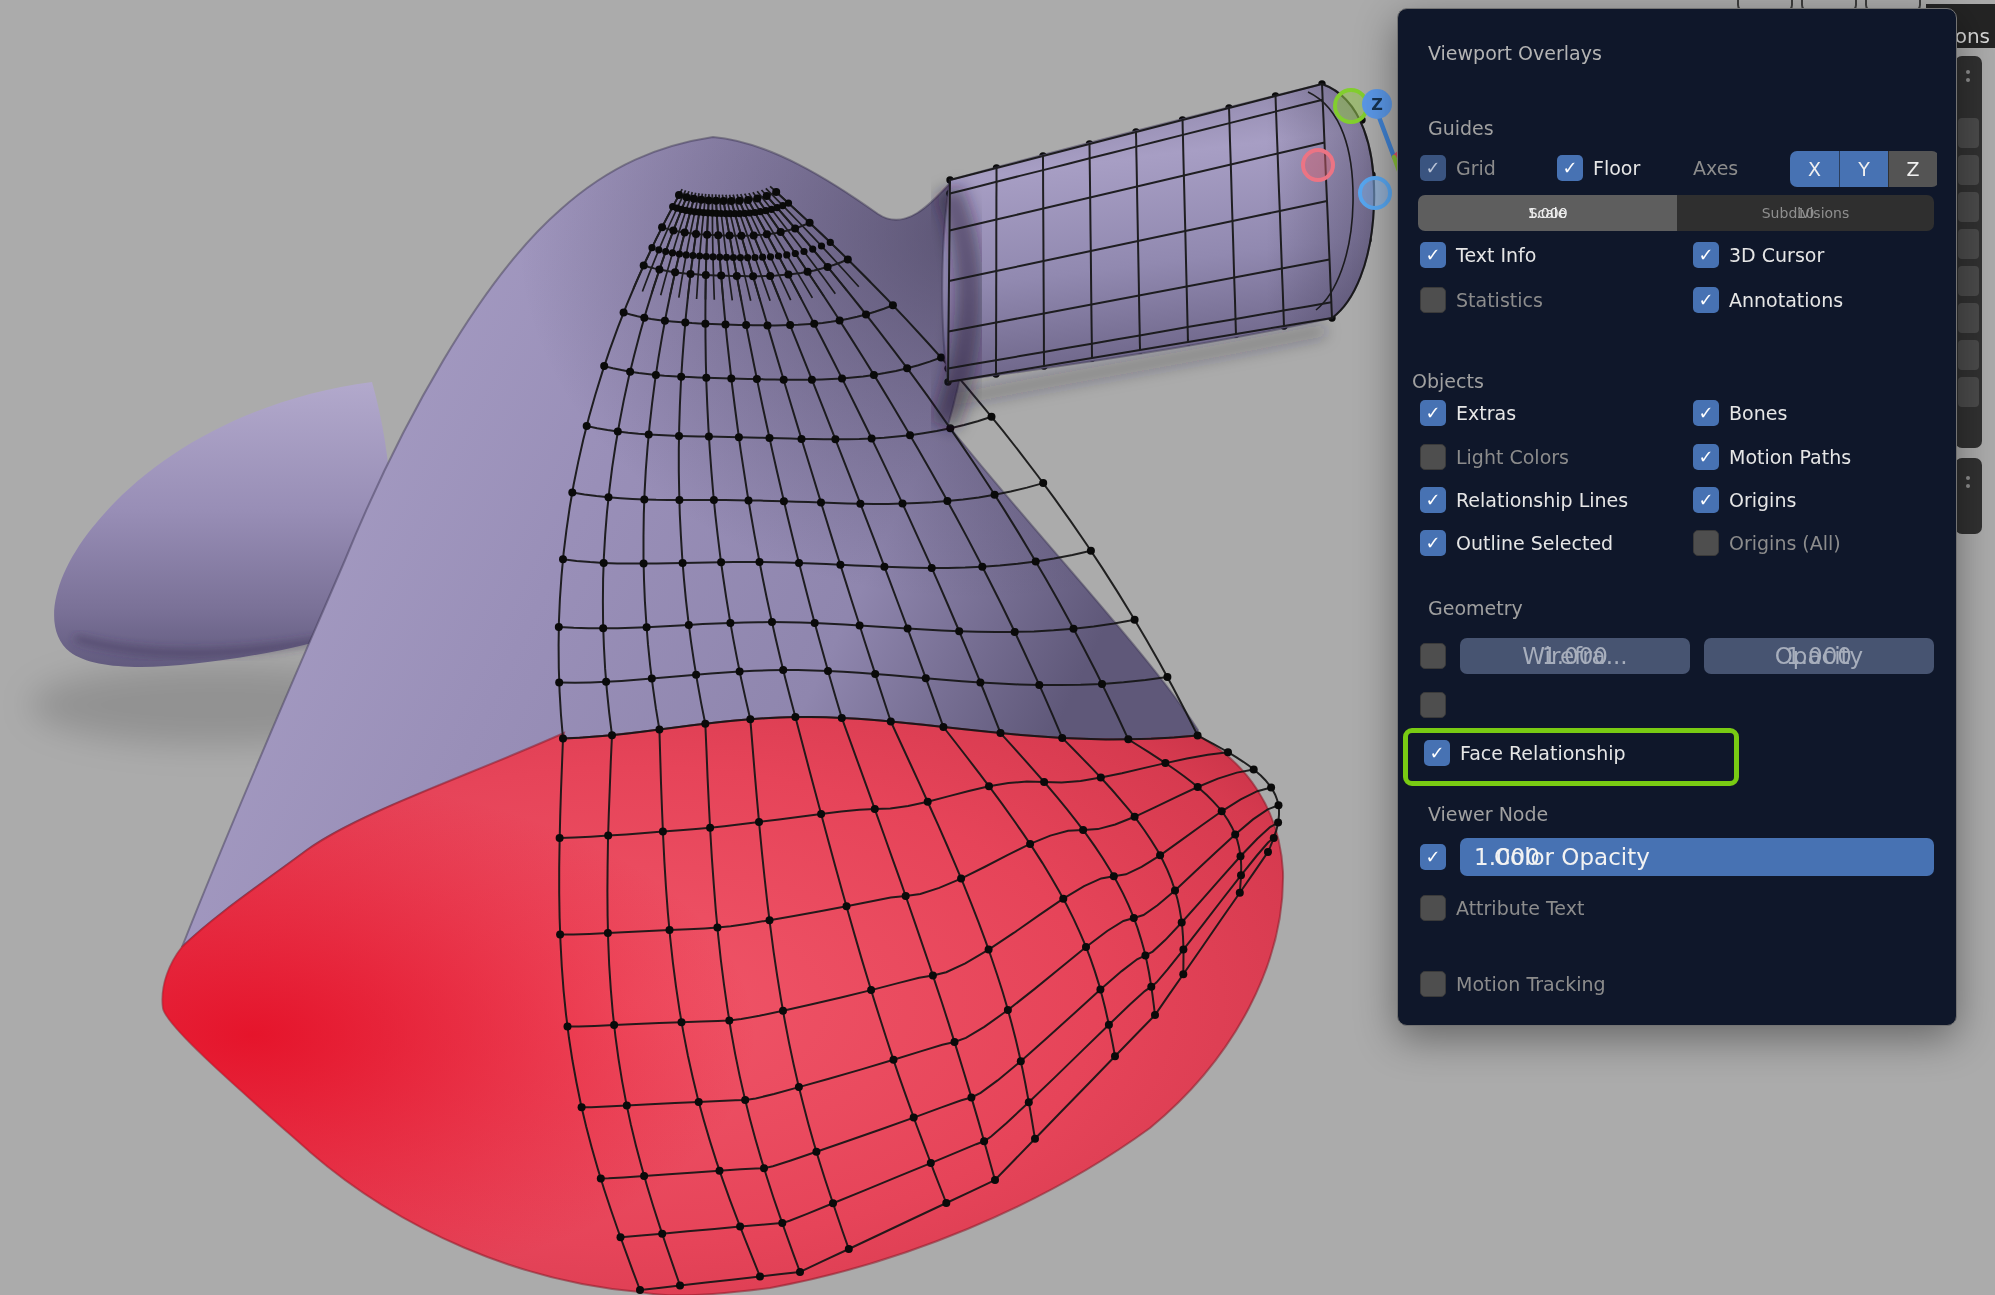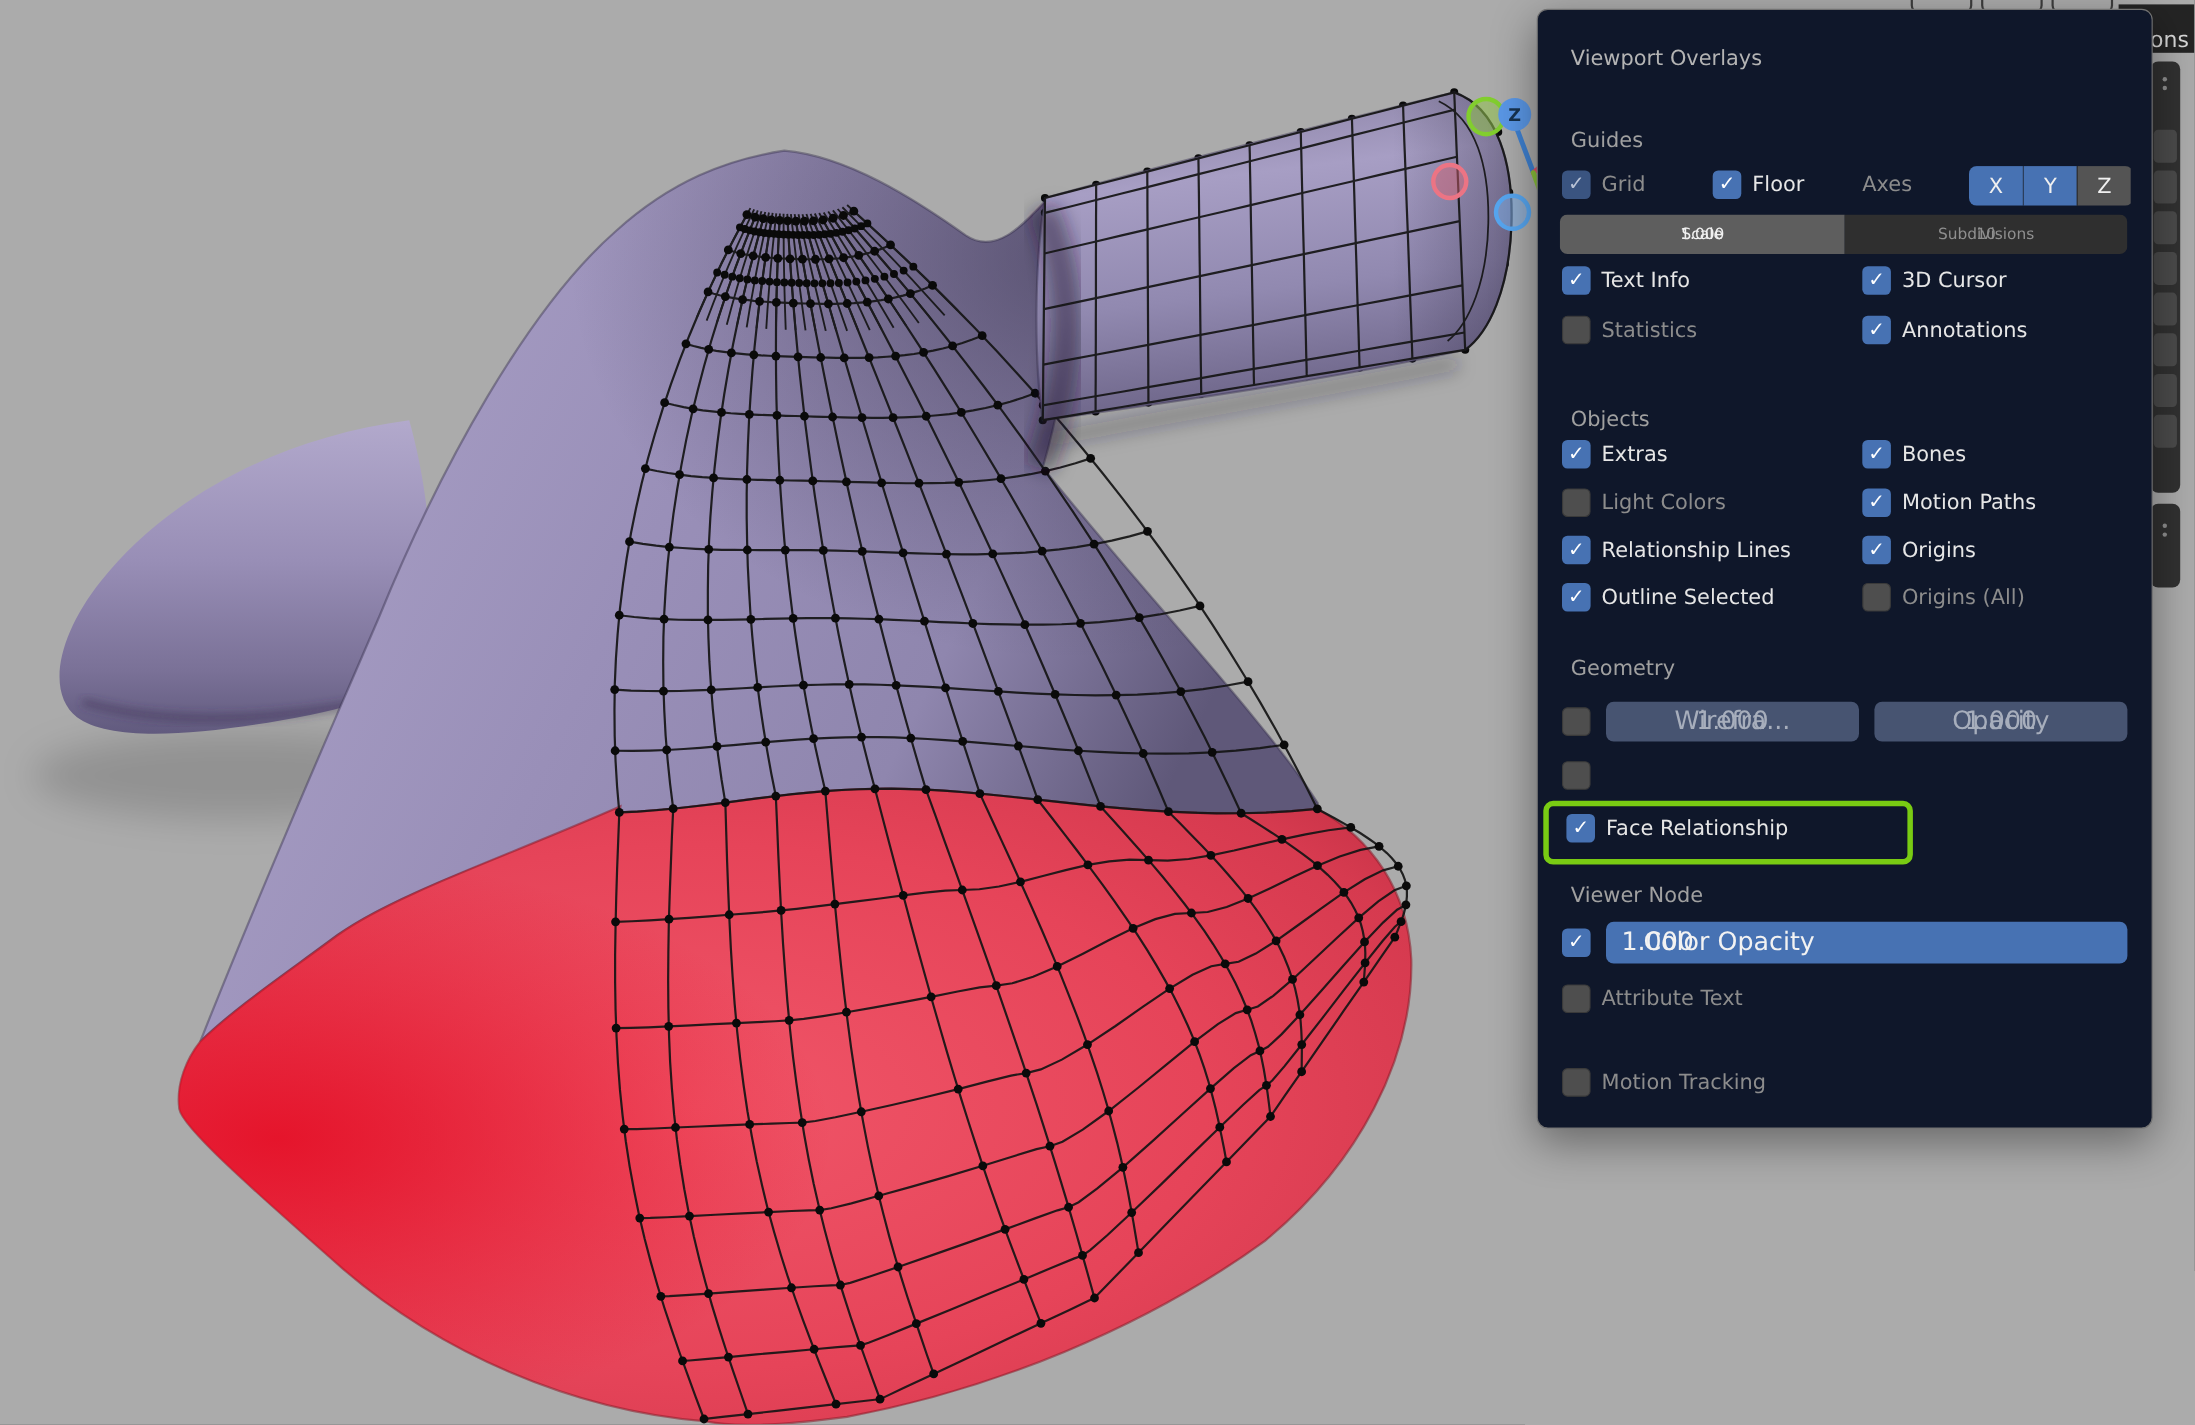--- a/index.html
+++ b/index.html
@@ -621,21 +621,21 @@
     <div class="cb on" style="left:22px;top:233px">✓</div>
     <div class="lbl" style="left:58px;top:235px">Text Info</div>
     <div class="cb on" style="left:295px;top:233px">✓</div>
     <div class="lbl" style="left:331px;top:235px">3D Cursor</div>
 
     <div class="cb" style="left:22px;top:278px"></div>
     <div class="lbl dim" style="left:58px;top:280px">Statistics</div>
     <div class="cb on" style="left:295px;top:278px">✓</div>
     <div class="lbl" style="left:331px;top:280px">Annotations</div>
 
-    <div class="sec" style="left:30px;top:361px">Objects</div>
+    <div class="sec" style="left:14px;top:361px">Objects</div>
 
     <div class="cb on" style="left:22px;top:391px">✓</div>
     <div class="lbl" style="left:58px;top:393px">Extras</div>
     <div class="cb on" style="left:295px;top:391px">✓</div>
     <div class="lbl" style="left:331px;top:393px">Bones</div>
 
     <div class="cb" style="left:22px;top:435px"></div>
     <div class="lbl dim" style="left:58px;top:437px">Light Colors</div>
     <div class="cb on" style="left:295px;top:435px">✓</div>
     <div class="lbl" style="left:331px;top:437px">Motion Paths</div>

